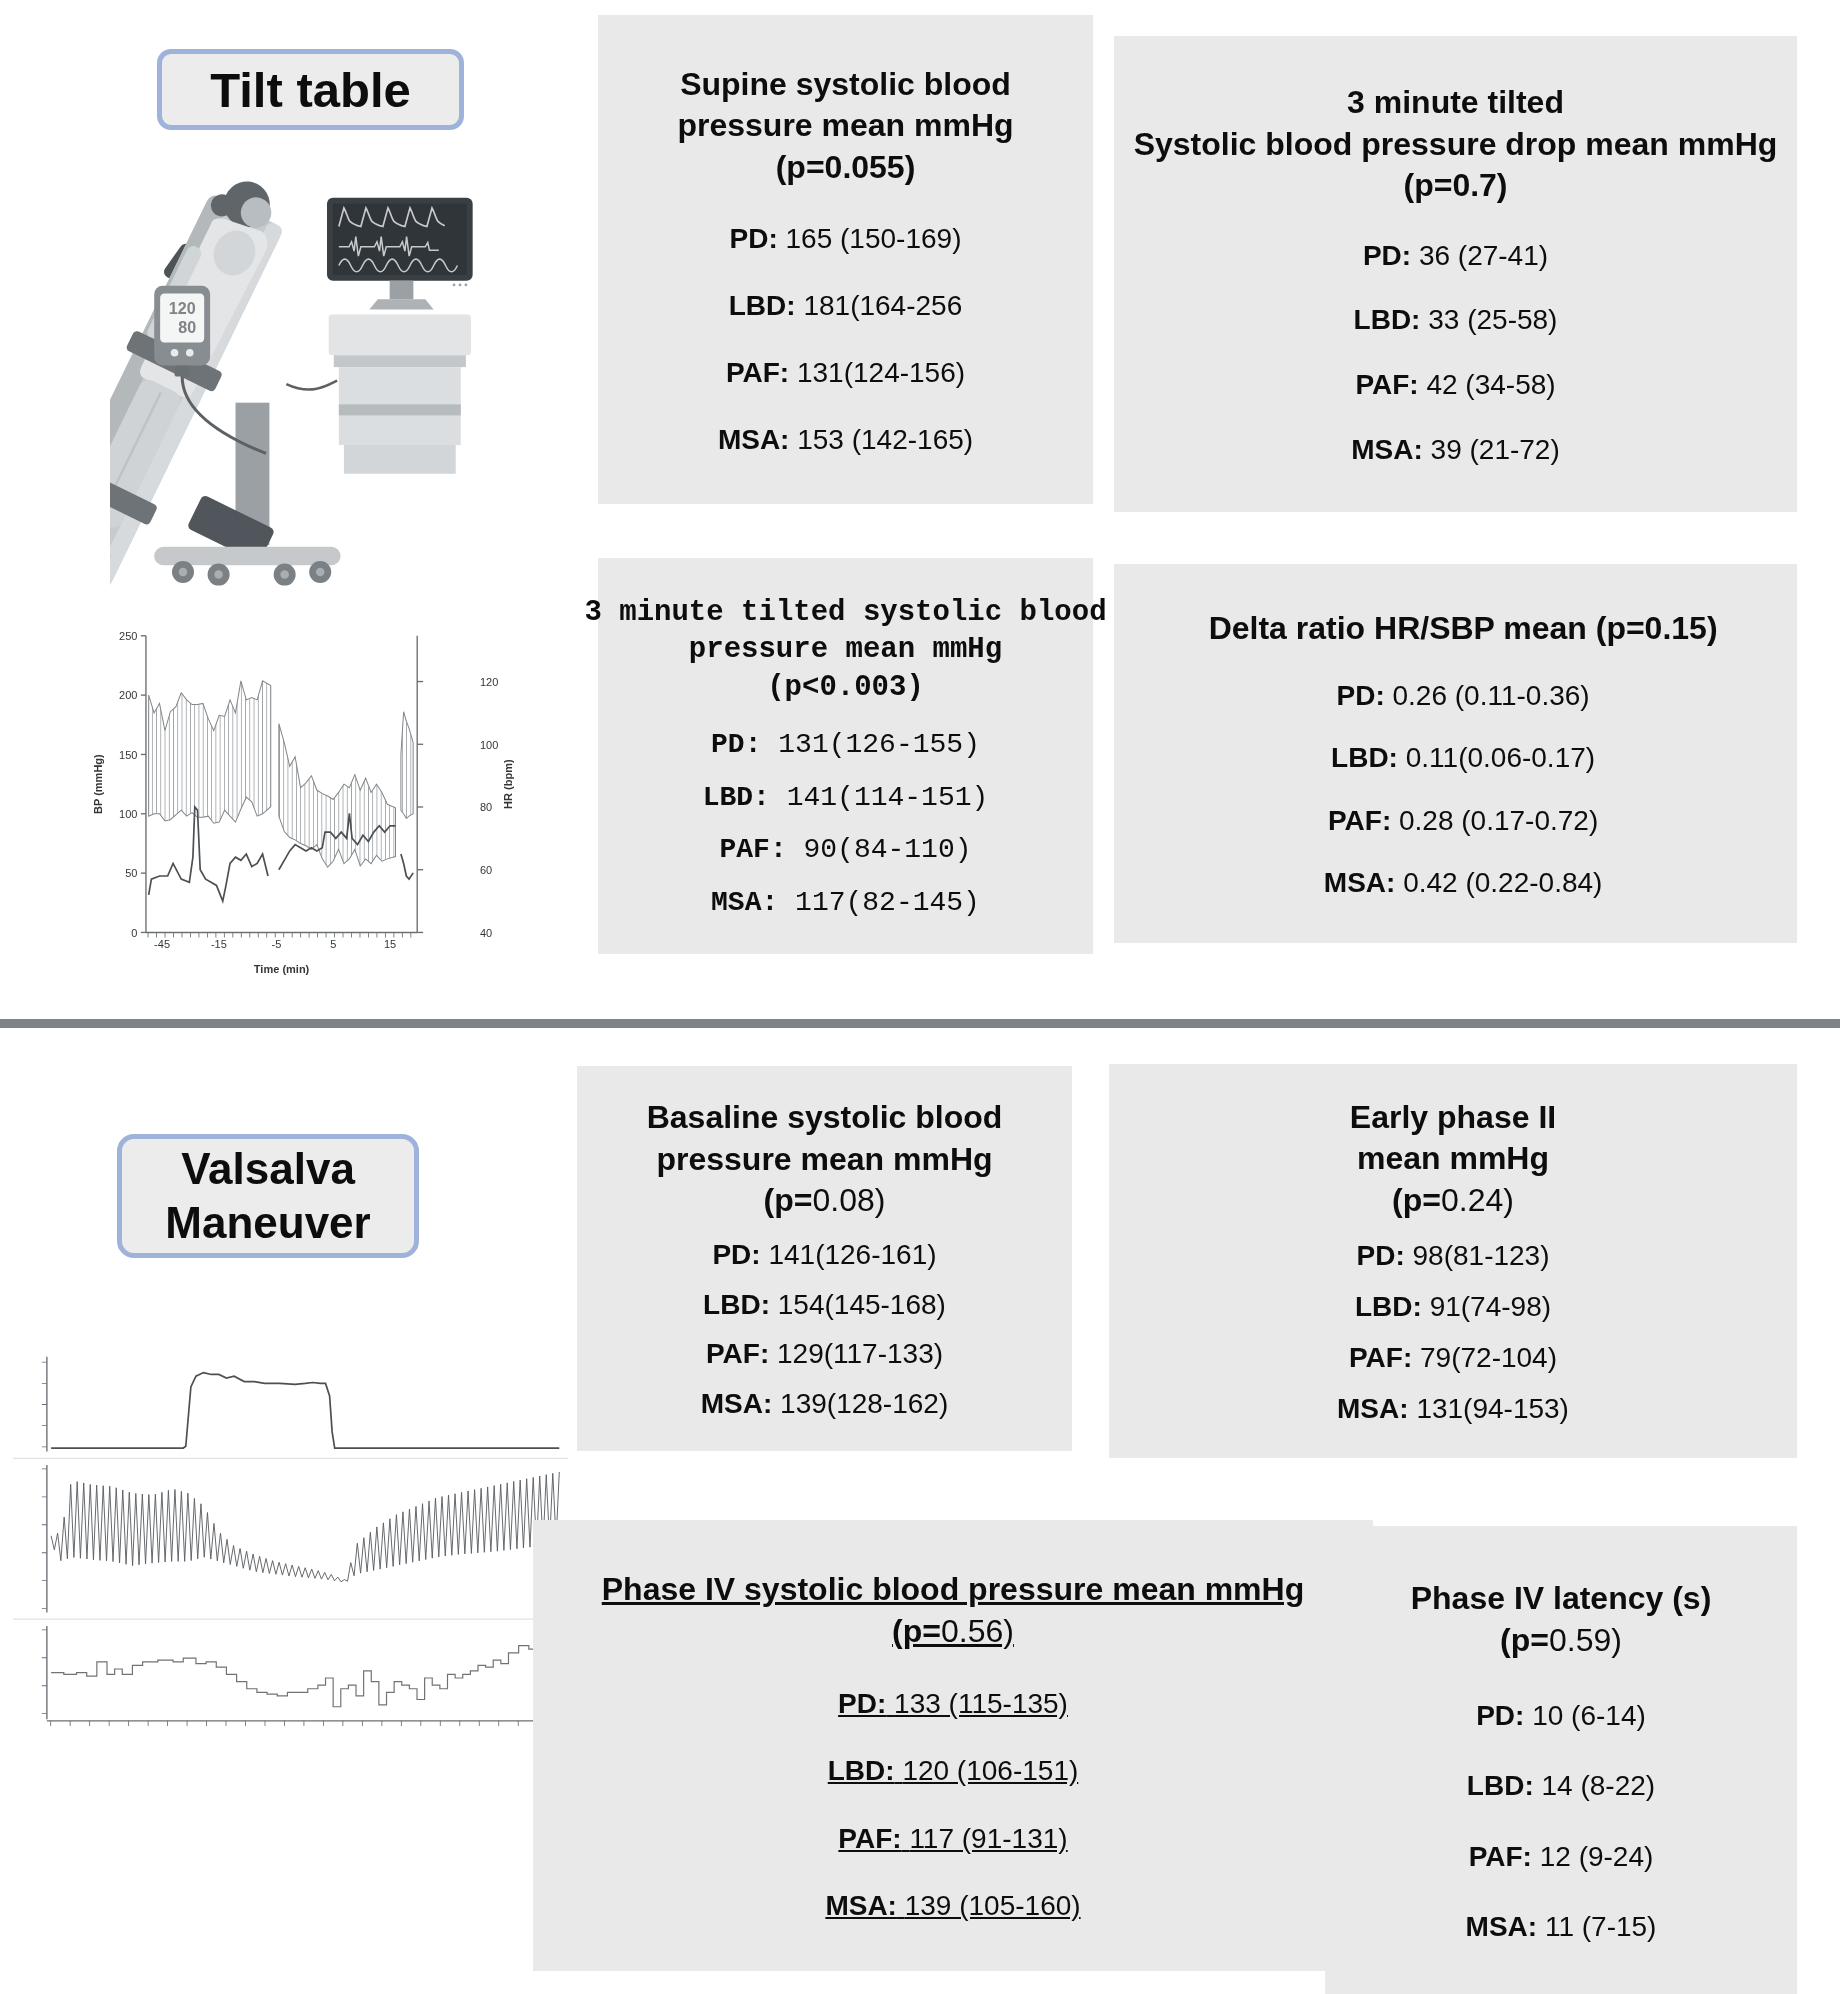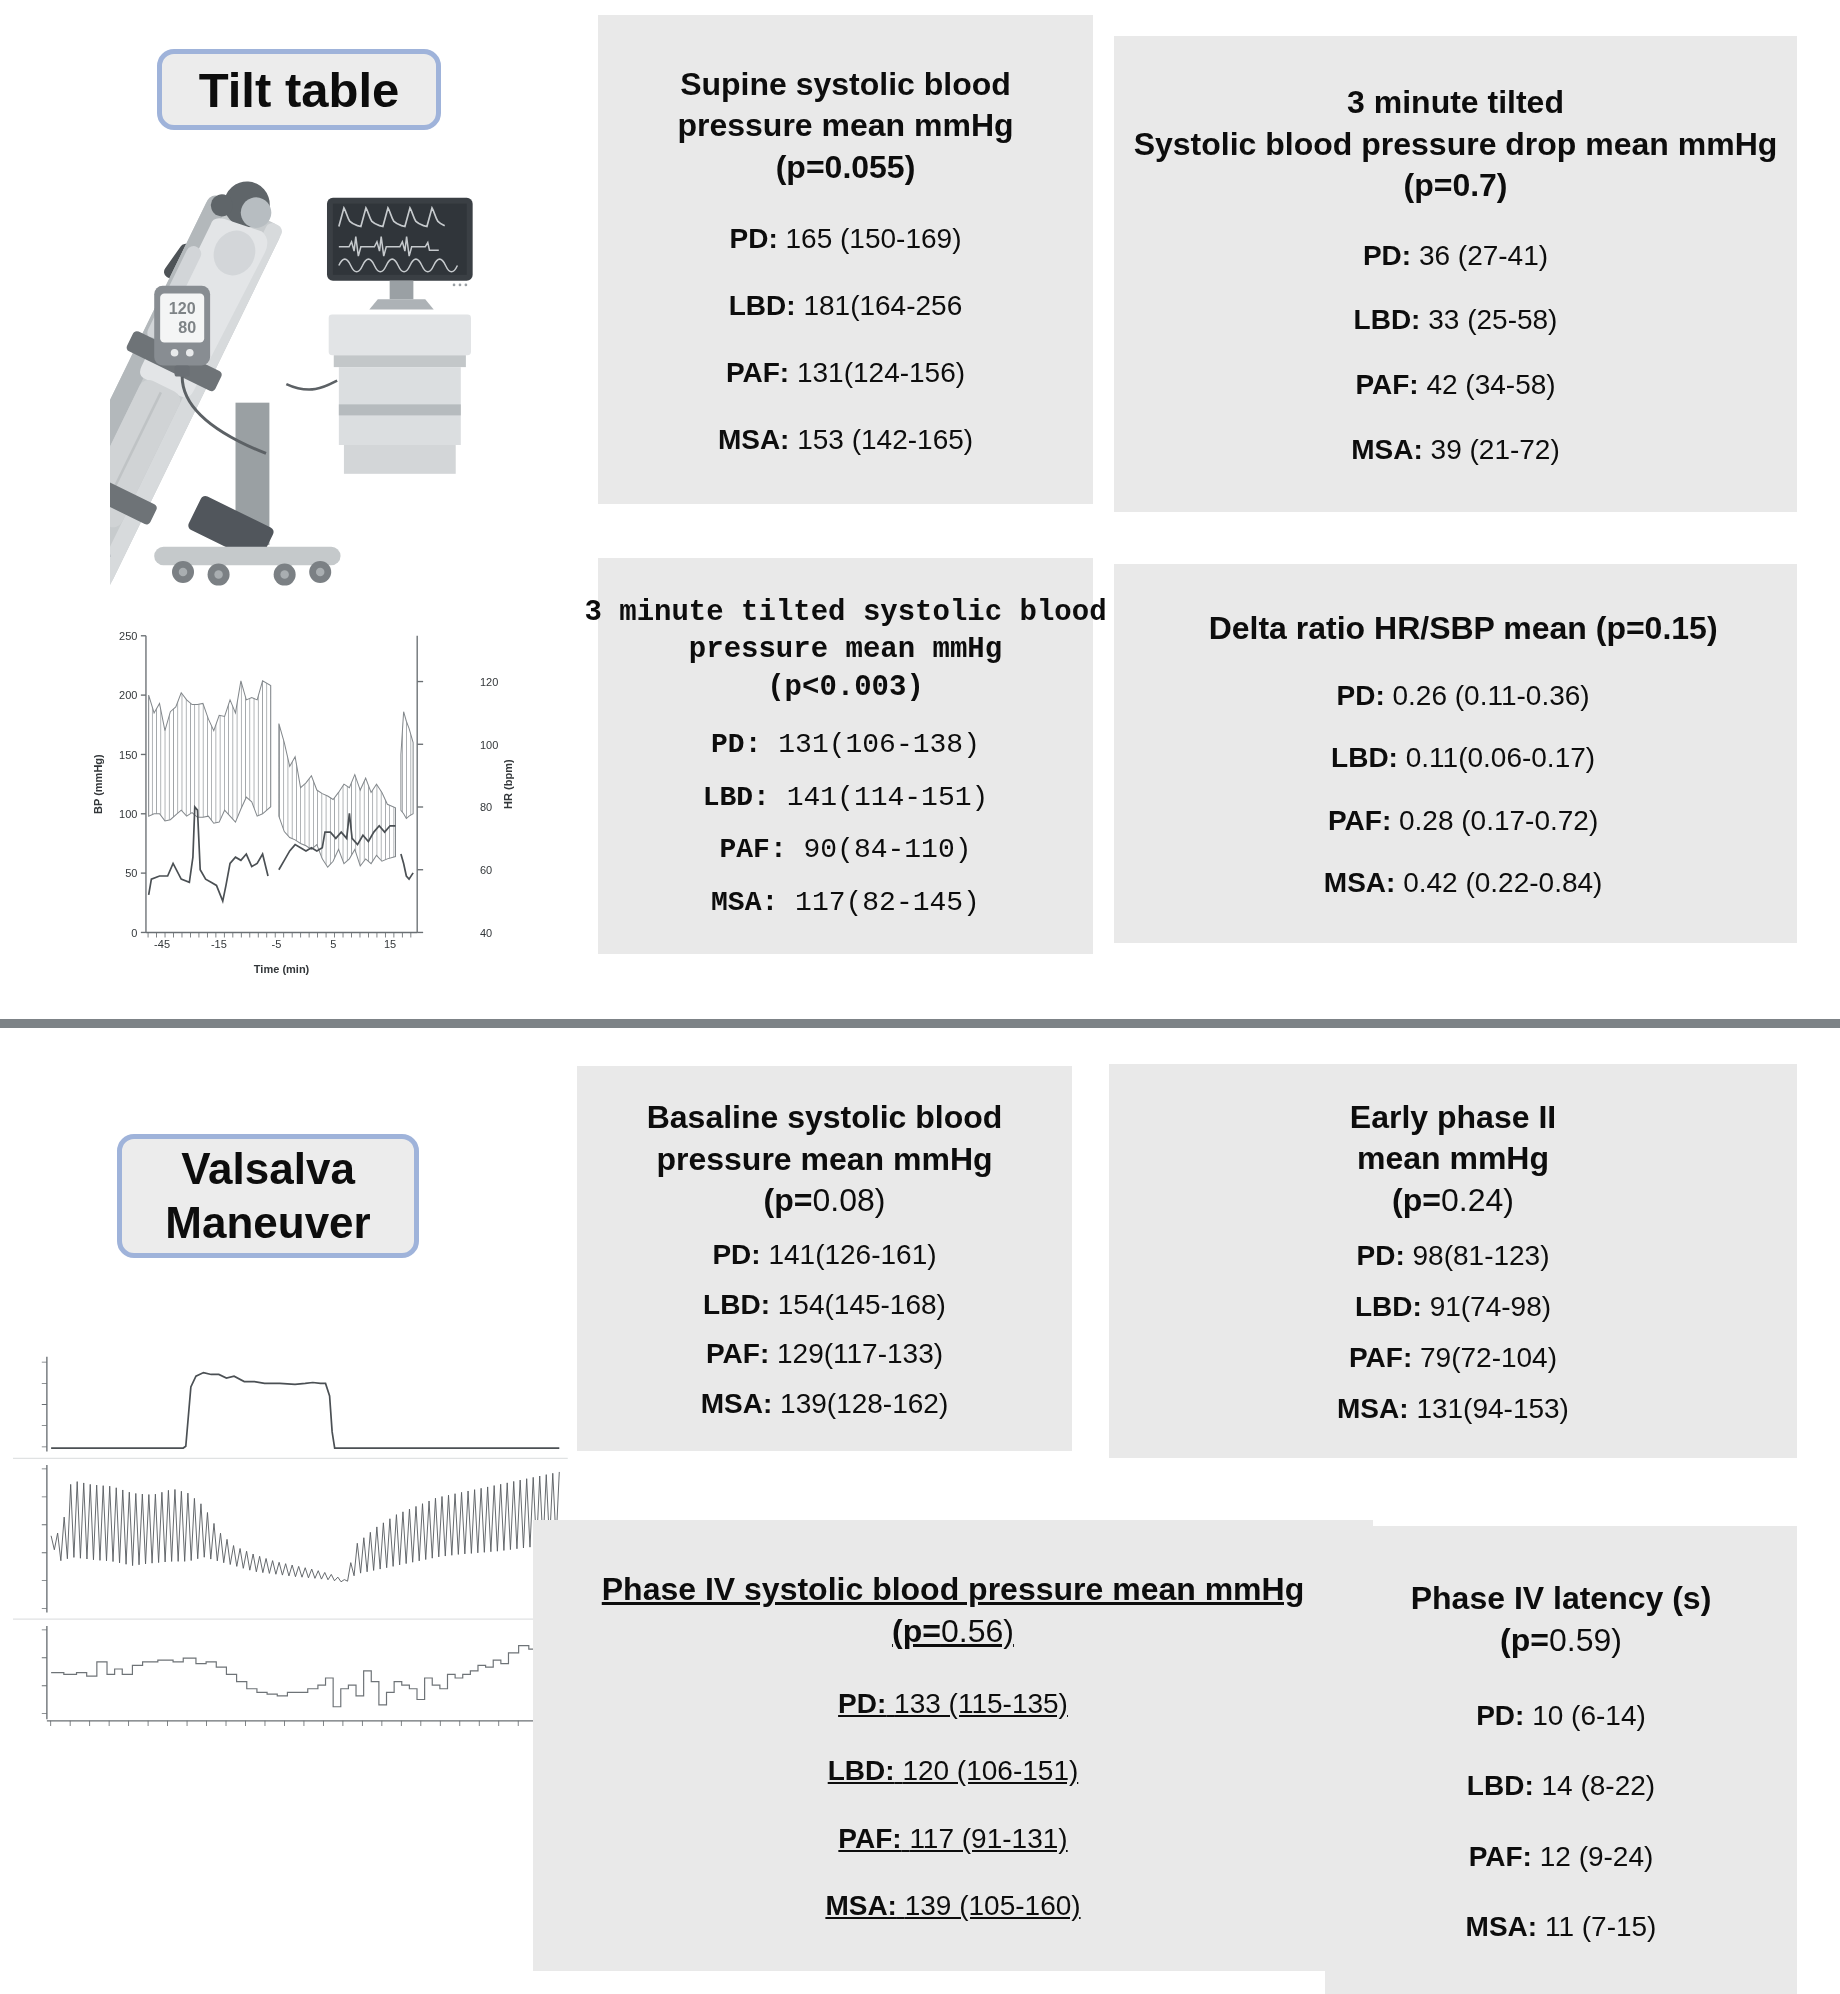--- a/index.html
+++ b/index.html
@@ -21,21 +21,21 @@
   #b4{left:1114px;top:564px;width:683px;height:379px;padding-left:22px;}
   #b5{left:577px;top:1066px;width:495px;height:385px;}
   #b6{left:1109px;top:1064px;width:688px;height:394px;}
   #b7{left:533px;top:1520px;width:840px;height:451px;text-decoration:underline;}
   #b8{left:1325px;top:1526px;width:472px;height:469px;}
 
   
   .seclabel{position:absolute;background:#ececec;border:5.1px solid #9fb3da;border-radius:17px;
             display:flex;flex-direction:column;justify-content:center;align-items:center;
             font-weight:bold;box-sizing:border-box;text-align:center;}
-  #tilt-label{left:157px;top:49px;width:284px;height:81px;font-size:49px;}
+  #tilt-label{left:157px;top:49px;width:307px;height:81px;font-size:49px;border-radius:14px;}
   #valsalva-label{left:117px;top:1134px;width:302px;height:124px;font-size:44px;line-height:1.22;}
 
   .divider{position:absolute;left:0;top:1019px;width:1841px;height:8.5px;background:#7d8387;}
 
   .figsvg{position:absolute;}
   #tilt-illu{left:110px;top:174px;width:373px;height:415px;}
   #tilt-chart{left:78px;top:629px;width:458px;height:356px;}
   #valsalva-chart{left:12.7px;top:1331px;width:559px;height:424px;}
 
   svg text.tk{font-size:13px;fill:#33373a;font-family:"Liberation Sans",sans-serif;}
@@ -240,21 +240,21 @@
     <div class="brow"><span class="lb">PAF:</span> <span class="vl">42 (34-58)</span></div>
     <div class="brow"><span class="lb">MSA:</span> <span class="vl">39 (21-72)</span></div>
   </div>
 
   <div id="b3" class="dbox">
     <div class="btitle">
       <div class="tl sm">3 minute tilted systolic blood</div>
       <div class="tl sm">pressure mean mmHg</div>
       <div class="tl sm">(p&lt;0.003)</div>
     </div>
-    <div class="brow"><span class="lb">PD:</span> <span class="vl">131(106-138)</span></div>
+    <div class="brow"><span class="lb">PD:</span> <span class="vl">131(126-155)</span></div>
     <div class="brow"><span class="lb">LBD:</span> <span class="vl">141(114-151)</span></div>
     <div class="brow"><span class="lb">PAF:</span> <span class="vl">90(84-110)</span></div>
     <div class="brow"><span class="lb">MSA:</span> <span class="vl">117(82-145)</span></div>
   </div>
 
   <div id="b4" class="dbox">
     <div class="btitle">
       <div class="tl">Delta ratio HR/SBP mean (p=0.15)</div>
     </div>
     <div class="brow"><span class="lb">PD:</span> <span class="vl">0.26 (0.11-0.36)</span></div>

